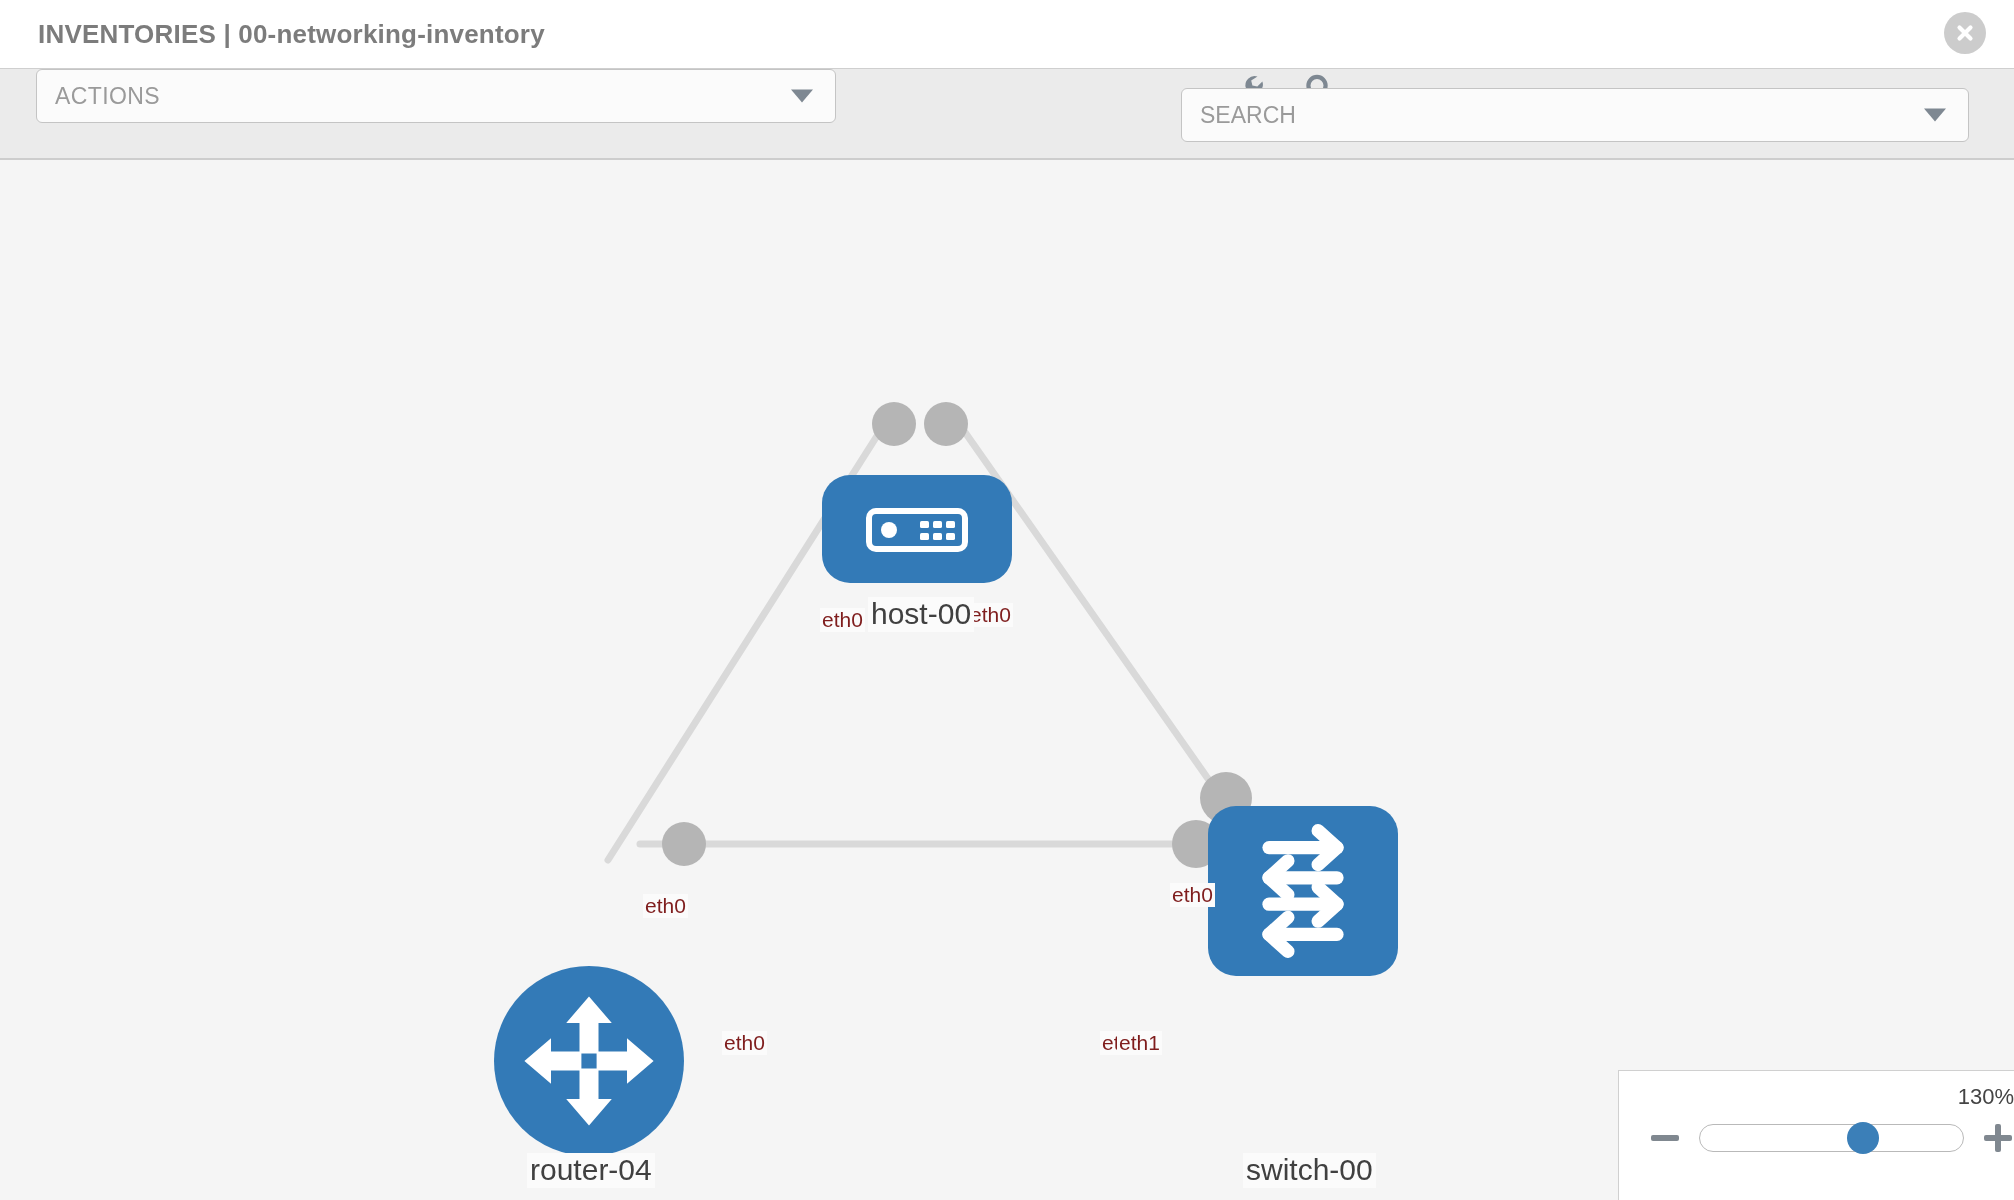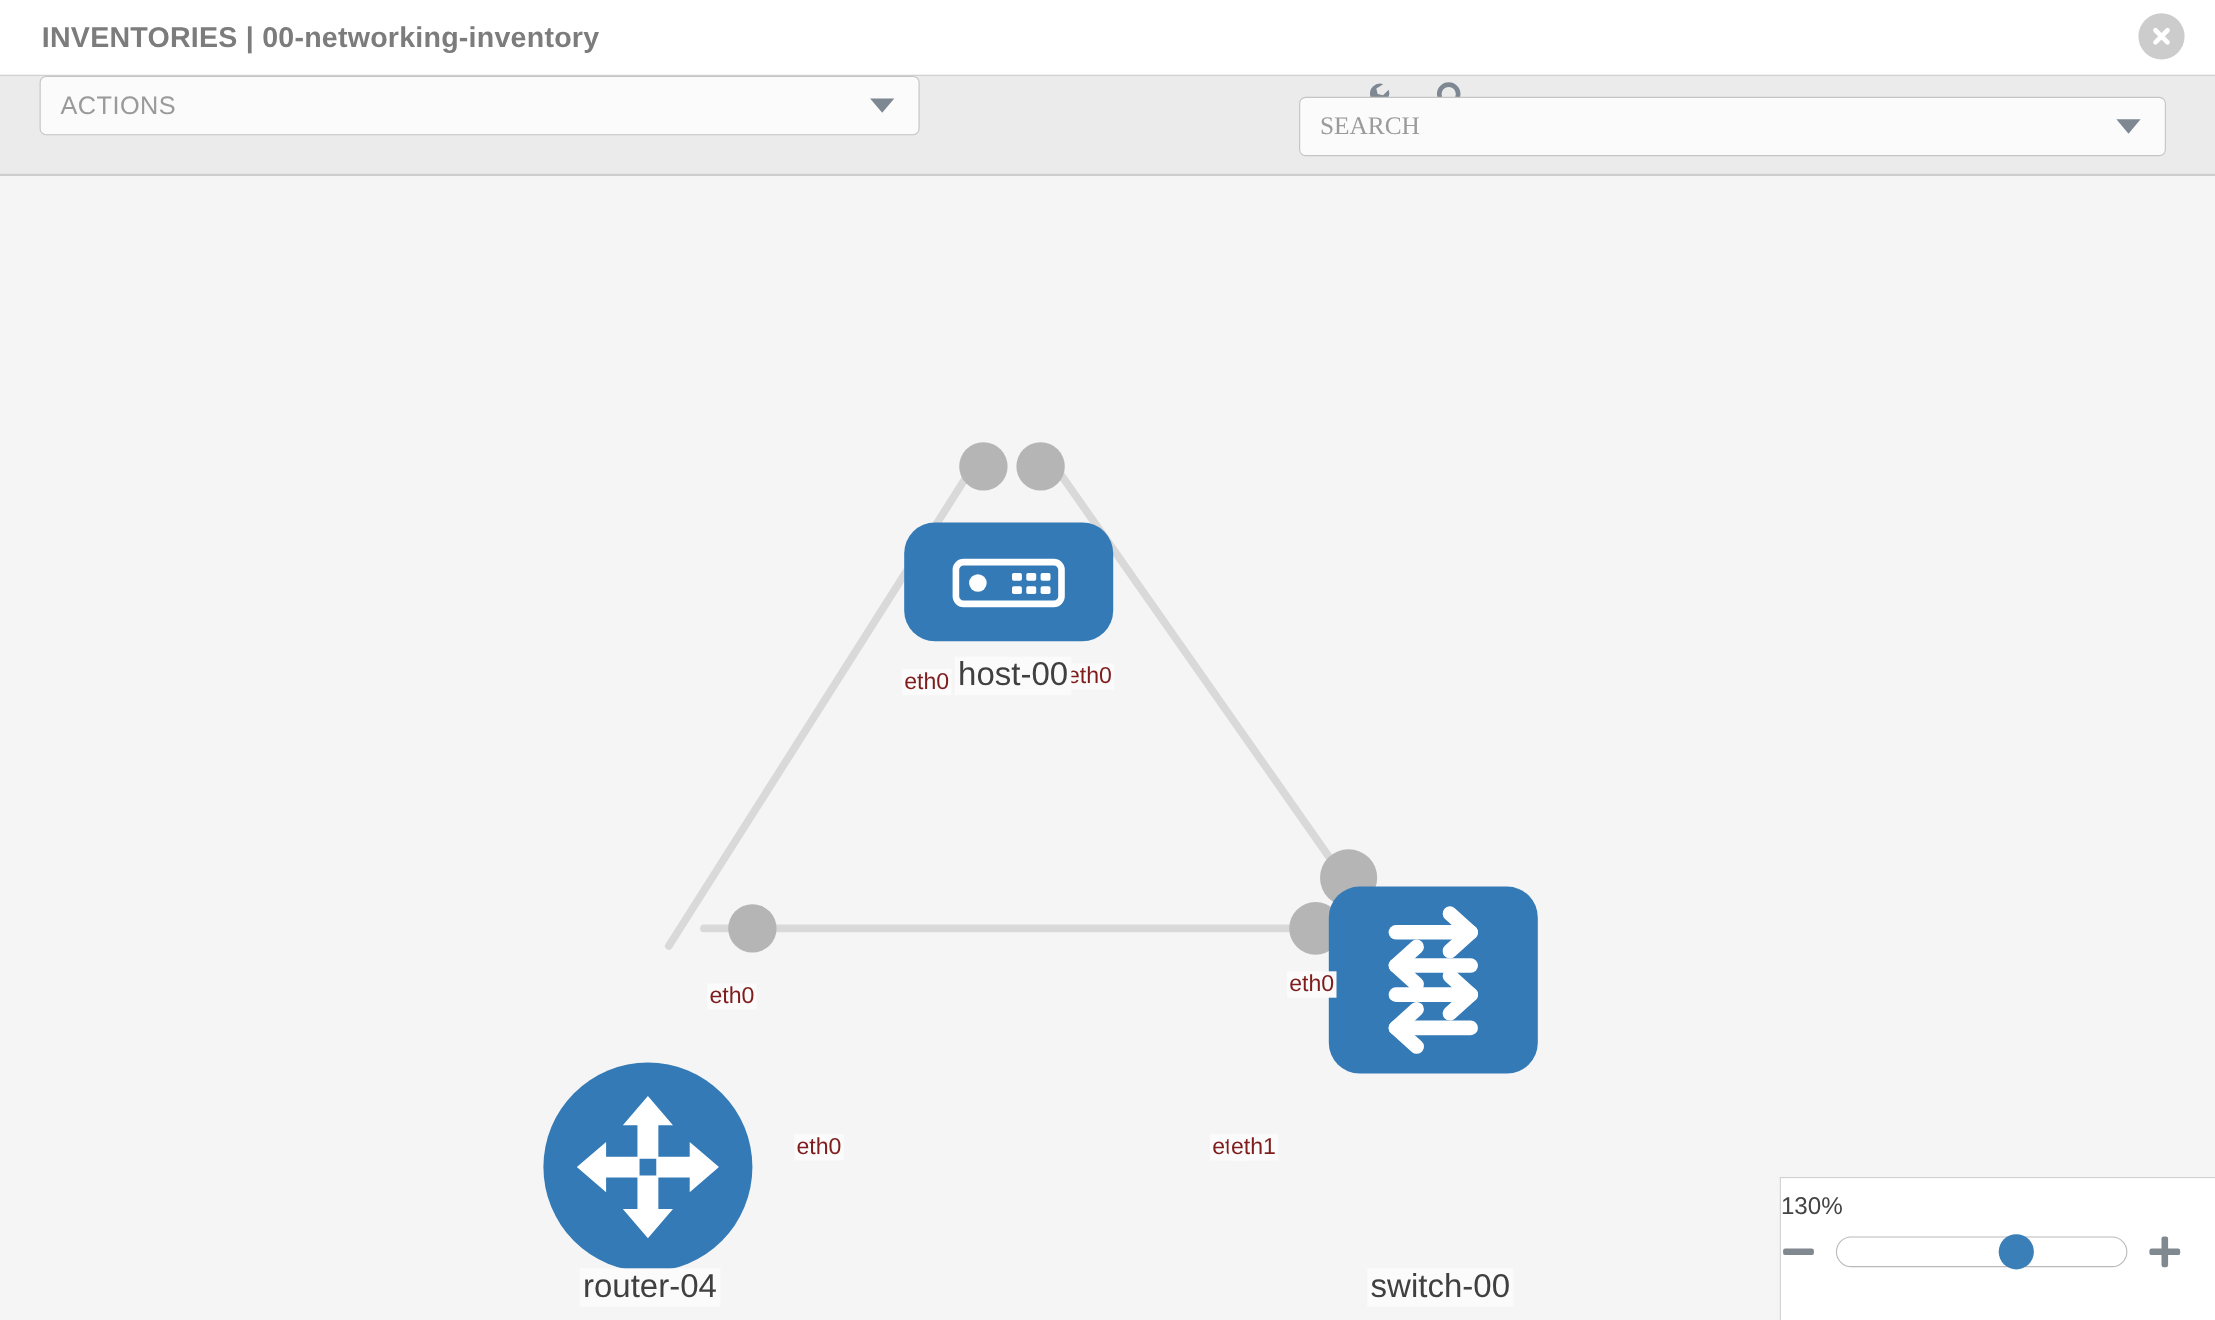--- a/index.html
+++ b/index.html
@@ -76,21 +76,21 @@
     background:#fbfbfb;
     border:1px solid #c4c4c4;
     border-radius:6px;
     display:flex; align-items:center;
     cursor:text;
   }
   .search-input {
     border:none; outline:none; background:transparent;
     margin-left:18px; width:700px;
     font-size:23px; color:#0369a1;
-    font-family:Liberation Serif, serif;
+    font-family:Liberation Sans, sans-serif;
   }
   .search-input::placeholder { color:#9a9a9a; }
   .search-caret {
     position:absolute; right:22px; top:50%; transform:translateY(-50%);
     width:0;height:0;
     border-left:11px solid transparent;
     border-right:11px solid transparent;
     border-top:13px solid #7e8892;
   }
 
@@ -132,21 +132,21 @@
   }
   .nub { position:absolute; background:#b5b5b5; border-radius:50%; }
 
   
   .zoom-panel {
     position:absolute; right:0; bottom:0;
     width:396px; height:130px;
     background:#ffffff;
     border:1px solid #d0d0d0;
     border-right:none; border-bottom:none;
-    display:flex; flex-direction:column; align-items:flex-start;
+    display:flex; flex-direction:column; align-items:flex-end;
   }
   .zoom-value {
     margin-top:13px;
     font-size:22px; color:#444;
   }
   .zoom-row {
     margin-top:12px;
     display:flex; align-items:center; gap:18px;
   }
   .zoom-minus, .zoom-plus {

